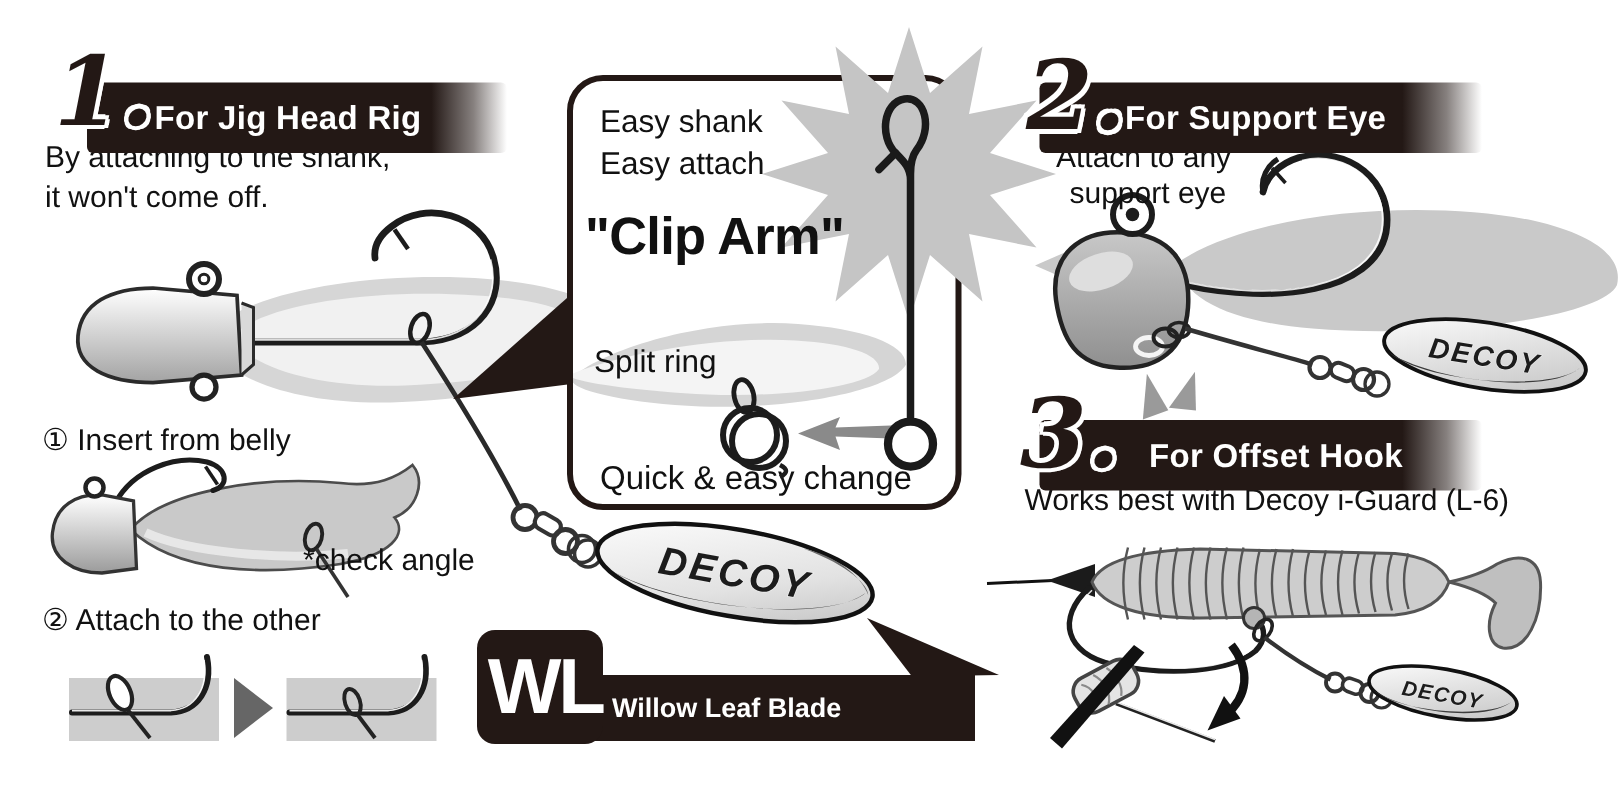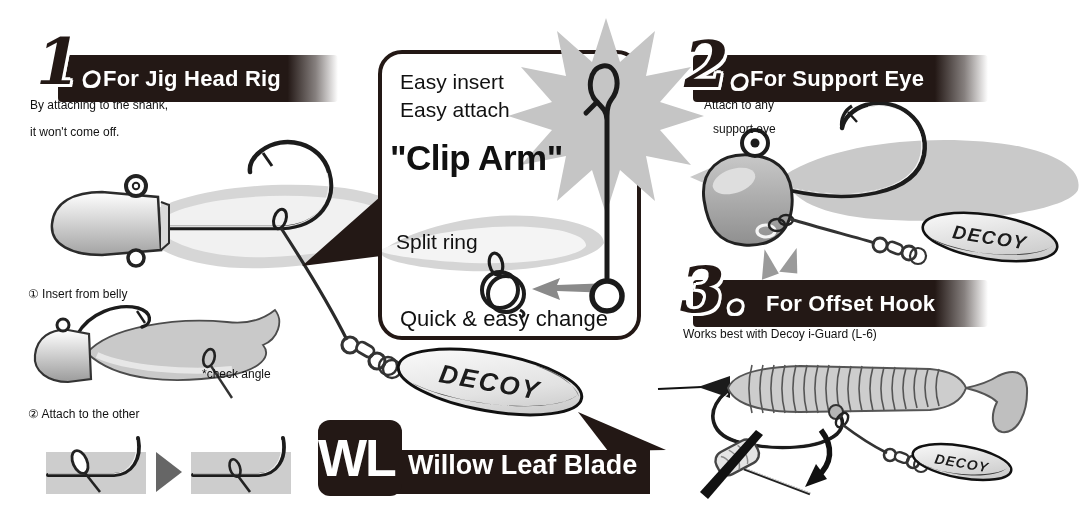--- a/index.html
+++ b/index.html
@@ -6,34 +6,34 @@
   .canvas{position:relative;width:1080px;height:528px;background:#fff;overflow:hidden;
           font-family:"Liberation Sans",sans-serif;color:#111;}
   .abs{position:absolute;}
   svg{display:block;}
   .bar{height:47px;display:flex;align-items:center;color:#fff;font-weight:bold;font-size:22px;
        letter-spacing:.2px;border-radius:4px;z-index:16;
        background:linear-gradient(90deg,#231815 0%,#231815 82%,rgba(35,24,21,.55) 92%,rgba(35,24,21,0) 100%);}
   .num{font-family:"DejaVu Serif",serif;font-style:italic;font-weight:bold;font-size:64px;line-height:1;
        color:#231815;z-index:17;
        text-shadow:3px 0 #fff,-3px 0 #fff,0 3px #fff,0 -3px #fff,2.5px 2.5px #fff,-2.5px -2.5px #fff,2.5px -2.5px #fff,-2.5px 2.5px #fff;}
-  .body-text{font-size:12px;line-height:27px;z-index:12;}
+  .body-text{font-size:20px;line-height:27px;z-index:12;}
   .tight{line-height:24px;}
   .indent{padding-left:9px;display:block;}
   .blockline{display:block;}
   .callout-box{left:378px;top:50px;width:255px;height:282px;border:4.5px solid #231815;
                border-radius:24px;background:#fff;}
   .co-text{position:absolute;font-size:21px;line-height:27px;z-index:6;}
   .co-head{position:absolute;font-size:35px;font-weight:bold;letter-spacing:-.5px;z-index:6;}
   .co-note{position:absolute;font-size:22px;z-index:6;}
   .wl-box{left:318px;top:420px;width:84px;height:76px;background:#231815;border-radius:12px;
-          display:flex;align-items:center;justify-content:flex-start;color:#fff;font-weight:bold;
+          display:flex;align-items:center;justify-content:flex-end;color:#fff;font-weight:bold;
           font-size:52px;letter-spacing:-2px;z-index:20;}
-  .wl-bar{left:396px;top:450px;width:254px;height:44px;background:#231815;display:flex;align-items:flex-start;
-          color:#fff;font-weight:bold;font-size:27px;padding-left:12px;box-sizing:border-box;z-index:19;}
+  .wl-bar{left:396px;top:450px;width:254px;height:44px;background:#231815;display:flex;align-items:center;
+          color:#fff;font-weight:bold;font-size:18px;padding-left:12px;box-sizing:border-box;z-index:19;}
   .overlay{z-index:14;pointer-events:none;}
 </style>
 </head>
 <body>
 
 <div class="canvas">
 
   <svg class="abs" style="left:20px;top:130px" width="580" height="300" viewBox="0 0 580 300">
     <defs>
       <linearGradient id="gHeadA" x1="0" y1="0" x2="0" y2="1">
@@ -233,21 +233,21 @@
   <div class="body-text abs" style="left:683px;top:321px">Works best with Decoy i-Guard (L-6)</div>
 
   <div class="callout-box abs">
     <svg class="abs" style="left:0;top:135px" width="235" height="95" viewBox="0 0 235 95">
       <path d="M0,62 C28,40 95,23 150,27 C192,30 222,40 222,54 C212,72 145,84 85,82 C38,80 4,72 0,66 Z" fill="#d5d5d5"></path>
       <path d="M0,60 C35,46 100,35 148,38 C185,40 205,48 204,57 C196,69 140,76 90,74 C48,72 10,67 0,63 Z" fill="#f4f4f4"></path>
     </svg>
     <svg class="abs" style="left:124px;top:-38px" width="200" height="200" viewBox="0 0 200 200">
       <polygon fill="#c5c5c5" points="198,100 154,114 185,149 140,140 149,185 114,154 100,198 86,154 51,185 60,140 15,149 46,114 2,100 46,86 15,51 60,60 51,15 86,46 100,2 114,46 149,15 140,60 185,51 154,86"></polygon>
     </svg>
-    <div class="co-text" style="left:18px;top:14px">Easy insert</div>
+    <div class="co-text" style="left:18px;top:14px">Easy shank</div>
     <div class="co-text" style="left:18px;top:42px">Easy attach</div>
     <div class="co-head" style="left:8px;top:84px">"Clip Arm"</div>
     <div class="co-text" style="left:14px;top:174px">Split ring</div>
     <div class="co-note" style="left:18px;top:252px">Quick &amp; easy change</div>
     <svg class="abs" style="left:86px;top:196px;z-index:7" width="72" height="78" viewBox="0 0 72 78">
       <ellipse cx="28" cy="14" rx="6.5" ry="11" transform="rotate(-12 28 14)" fill="none" stroke="#1c1c1c" stroke-width="3.2"></ellipse>
       <circle cx="32" cy="40" r="18" fill="none" stroke="#1c1c1c" stroke-width="4"></circle>
       <circle cx="38" cy="44" r="18" fill="none" stroke="#1c1c1c" stroke-width="4"></circle>
       <path d="M52,60 Q60,64 52,68" fill="none" stroke="#1c1c1c" stroke-width="3"></path>
     </svg>

